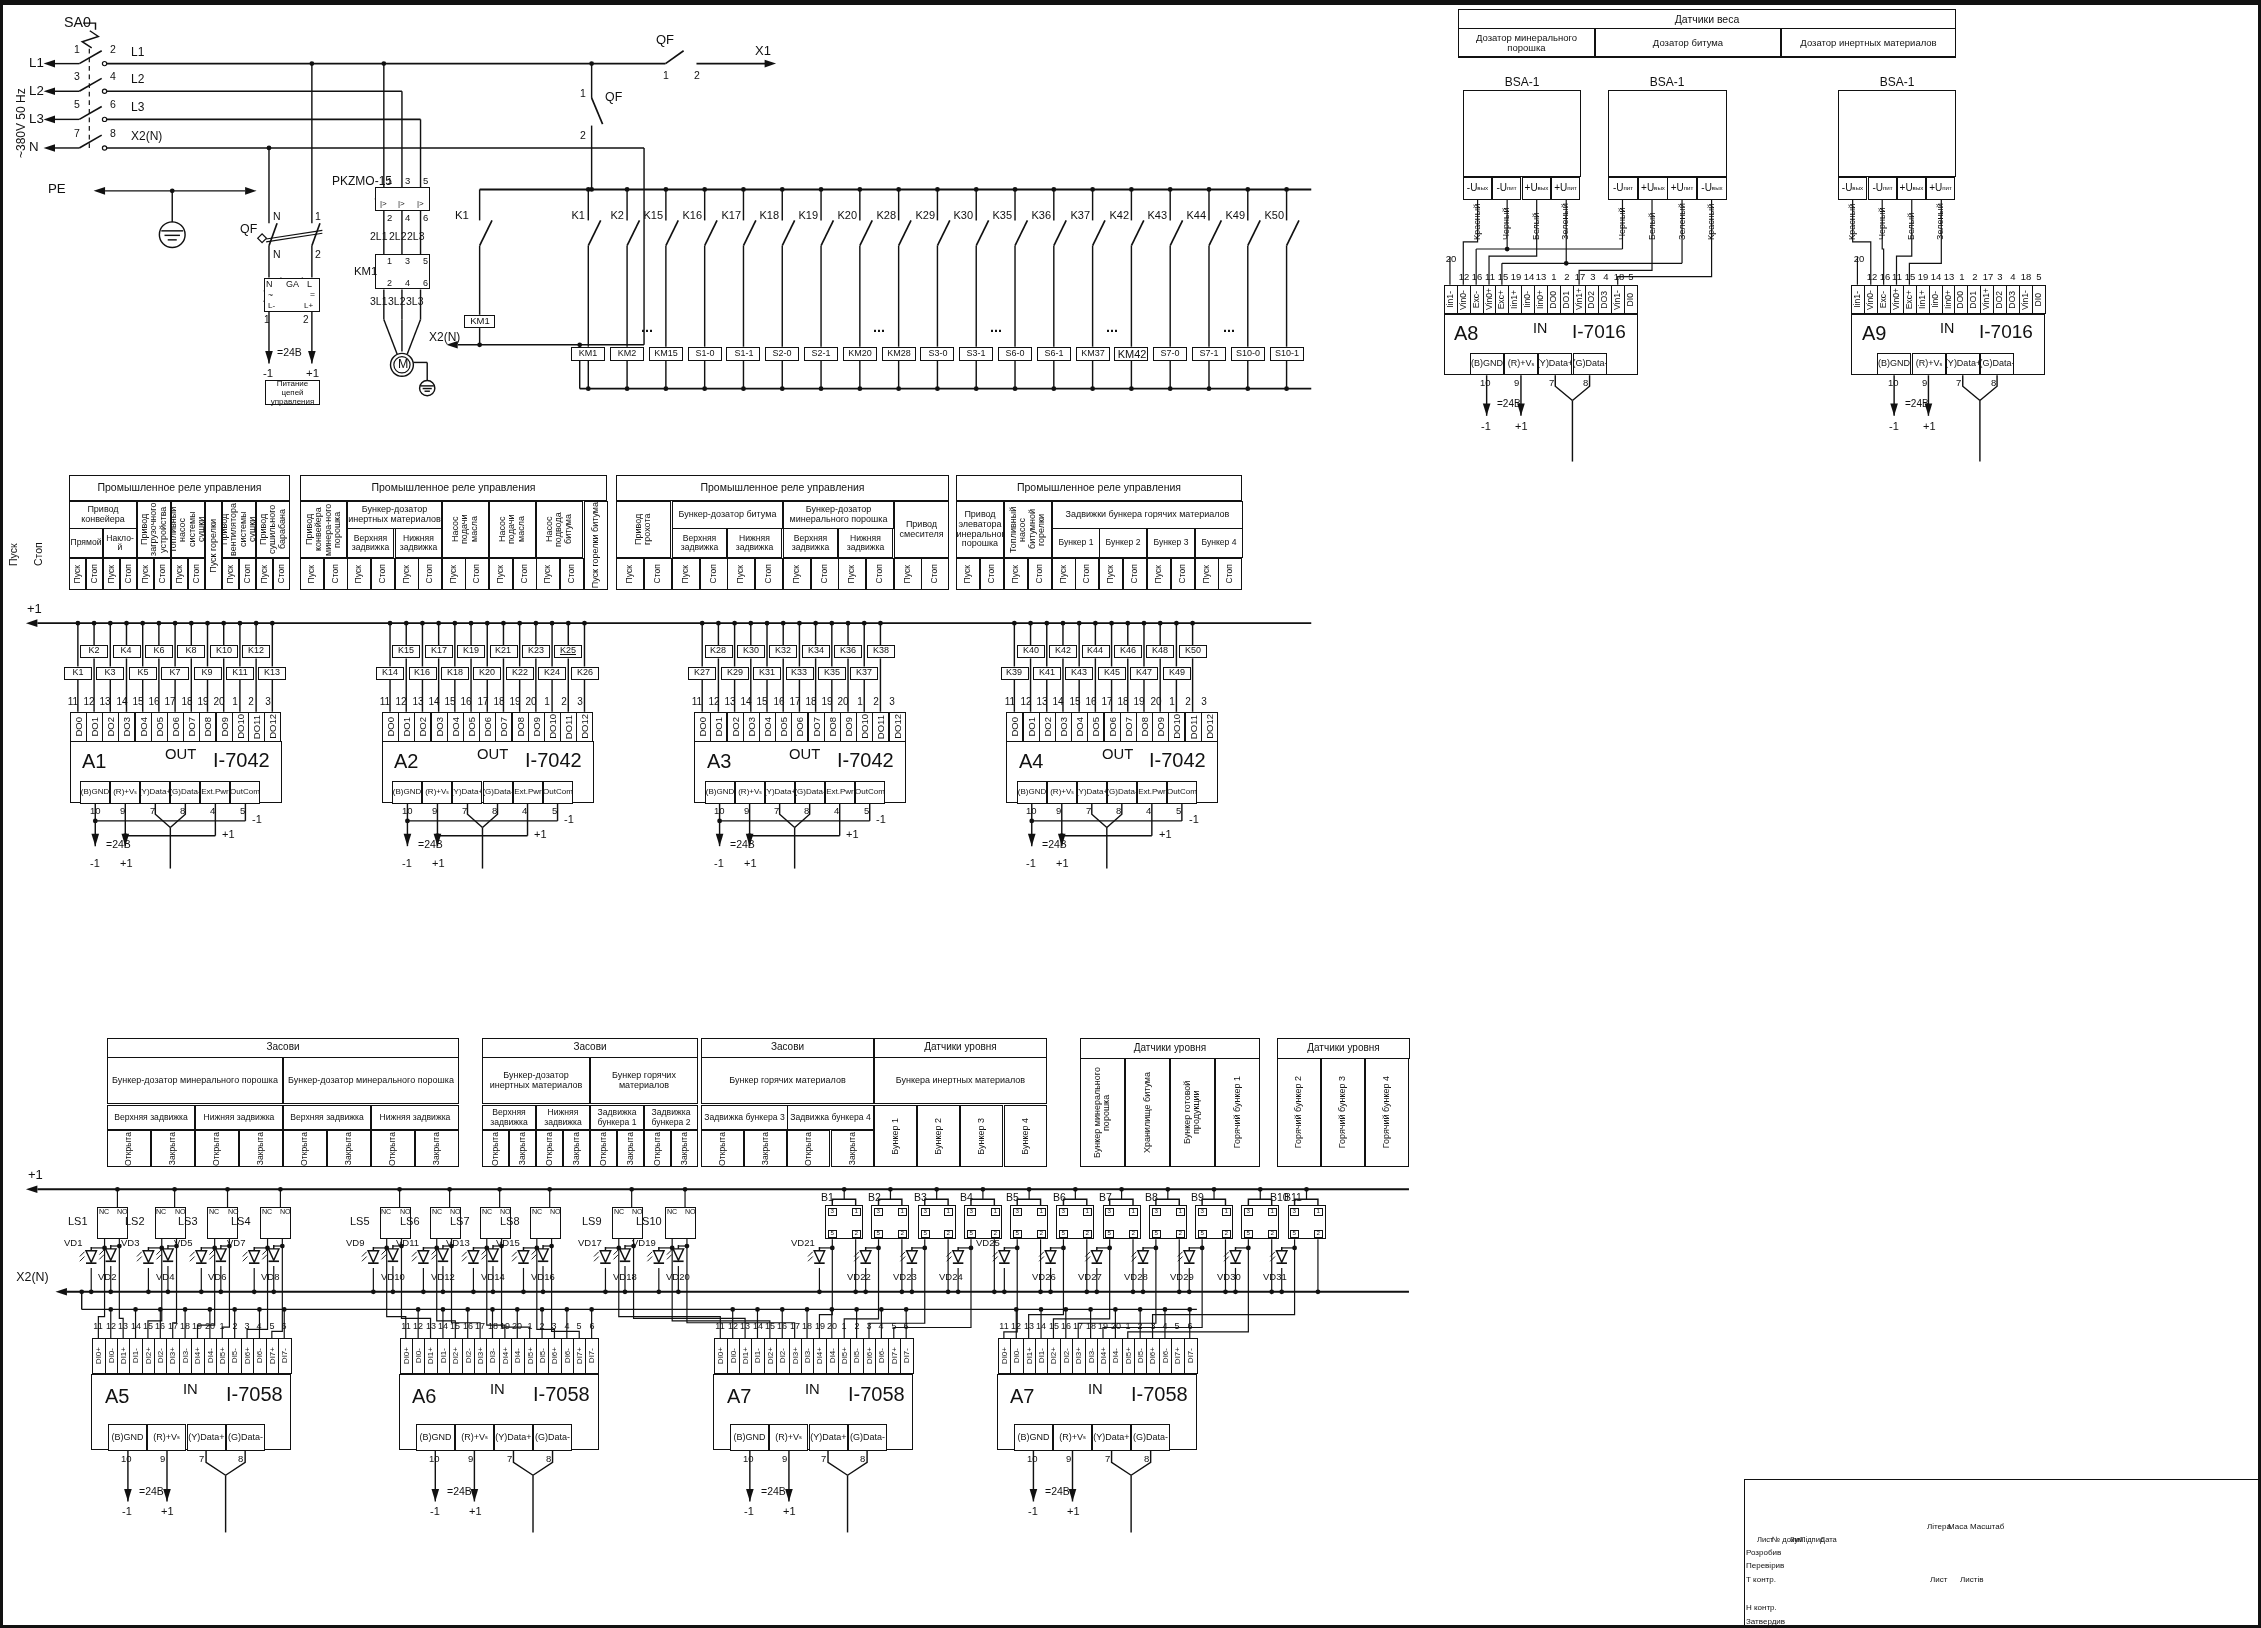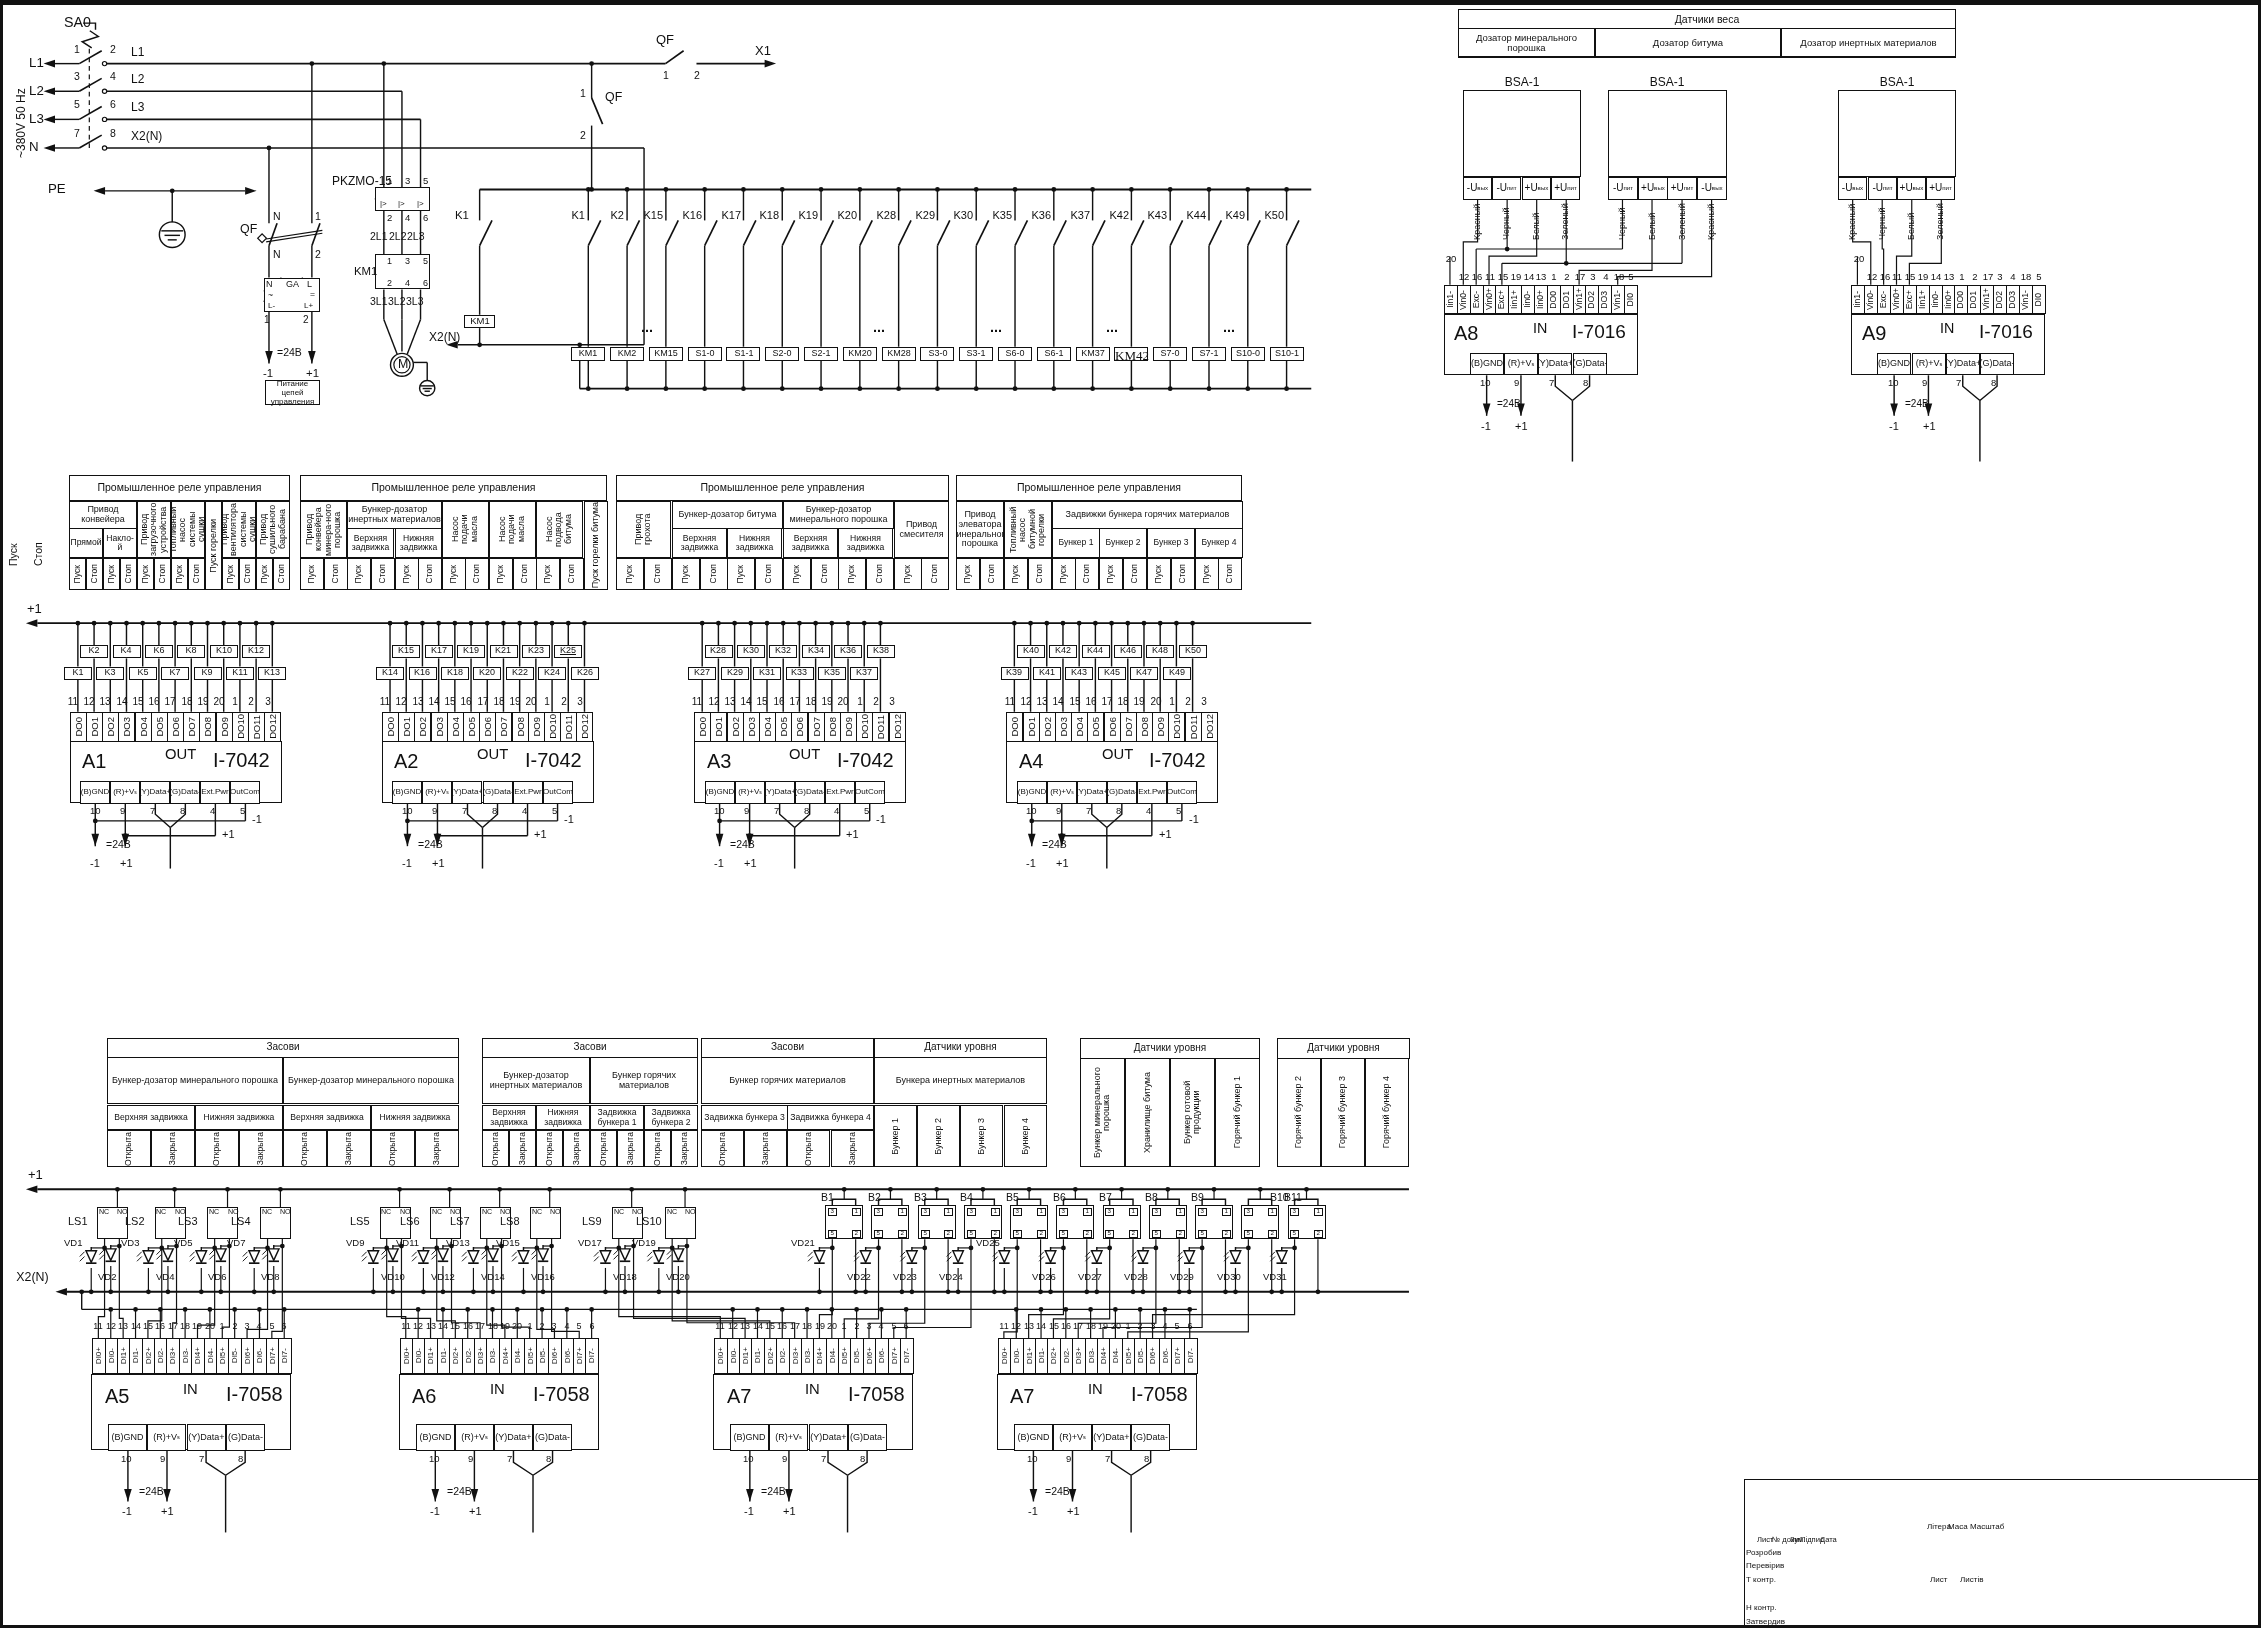--- a/index.html
+++ b/index.html
@@ -1183,21 +1183,21 @@
     <div class="bx" style="left: 995px; top: 342px; width: 34px; height: 14.3px; border-width: 1.2px;"></div>
     <div class="lb c" style="left: 1012px; top: 344px; font-size: 9px;">S6-0</div>
     <div class="lb r" style="left: 1048px; top: 205px; font-size: 11px;">K36</div>
     <div class="bx" style="left: 1034px; top: 342px; width: 34px; height: 14.3px; border-width: 1.2px;"></div>
     <div class="lb c" style="left: 1051px; top: 344px; font-size: 9px;">S6-1</div>
     <div class="lb r" style="left: 1087px; top: 205px; font-size: 11px;">K37</div>
     <div class="bx" style="left: 1073px; top: 342px; width: 34px; height: 14.3px; border-width: 1.2px;"></div>
     <div class="lb c" style="left: 1090px; top: 344px; font-size: 9px;">KM37</div>
     <div class="lb r" style="left: 1126px; top: 205px; font-size: 11px;">K42</div>
     <div class="bx" style="left: 1111px; top: 342px; width: 34px; height: 14.3px; border-width: 1.2px;"></div>
-    <div class="lb c" style="left: 1129px; top: 344px; font-size: 13px; font-family: Liberation Serif, serif;">KM42</div>
+    <div class="lb c" style="left: 1129px; top: 344px; font-size: 11px;">KM42</div>
     <div class="lb r" style="left: 1164px; top: 205px; font-size: 11px;">K43</div>
     <div class="bx" style="left: 1150px; top: 342px; width: 34px; height: 14.3px; border-width: 1.2px;"></div>
     <div class="lb c" style="left: 1167px; top: 344px; font-size: 9px;">S7-0</div>
     <div class="lb r" style="left: 1203px; top: 205px; font-size: 11px;">K44</div>
     <div class="bx" style="left: 1189px; top: 342px; width: 34px; height: 14.3px; border-width: 1.2px;"></div>
     <div class="lb c" style="left: 1206px; top: 344px; font-size: 9px;">S7-1</div>
     <div class="lb r" style="left: 1242px; top: 205px; font-size: 11px;">K49</div>
     <div class="bx" style="left: 1228px; top: 342px; width: 34px; height: 14.3px; border-width: 1.2px;"></div>
     <div class="lb c" style="left: 1245px; top: 344px; font-size: 9px;">S10-0</div>
     <div class="lb r" style="left: 1281px; top: 205px; font-size: 11px;">K50</div>

